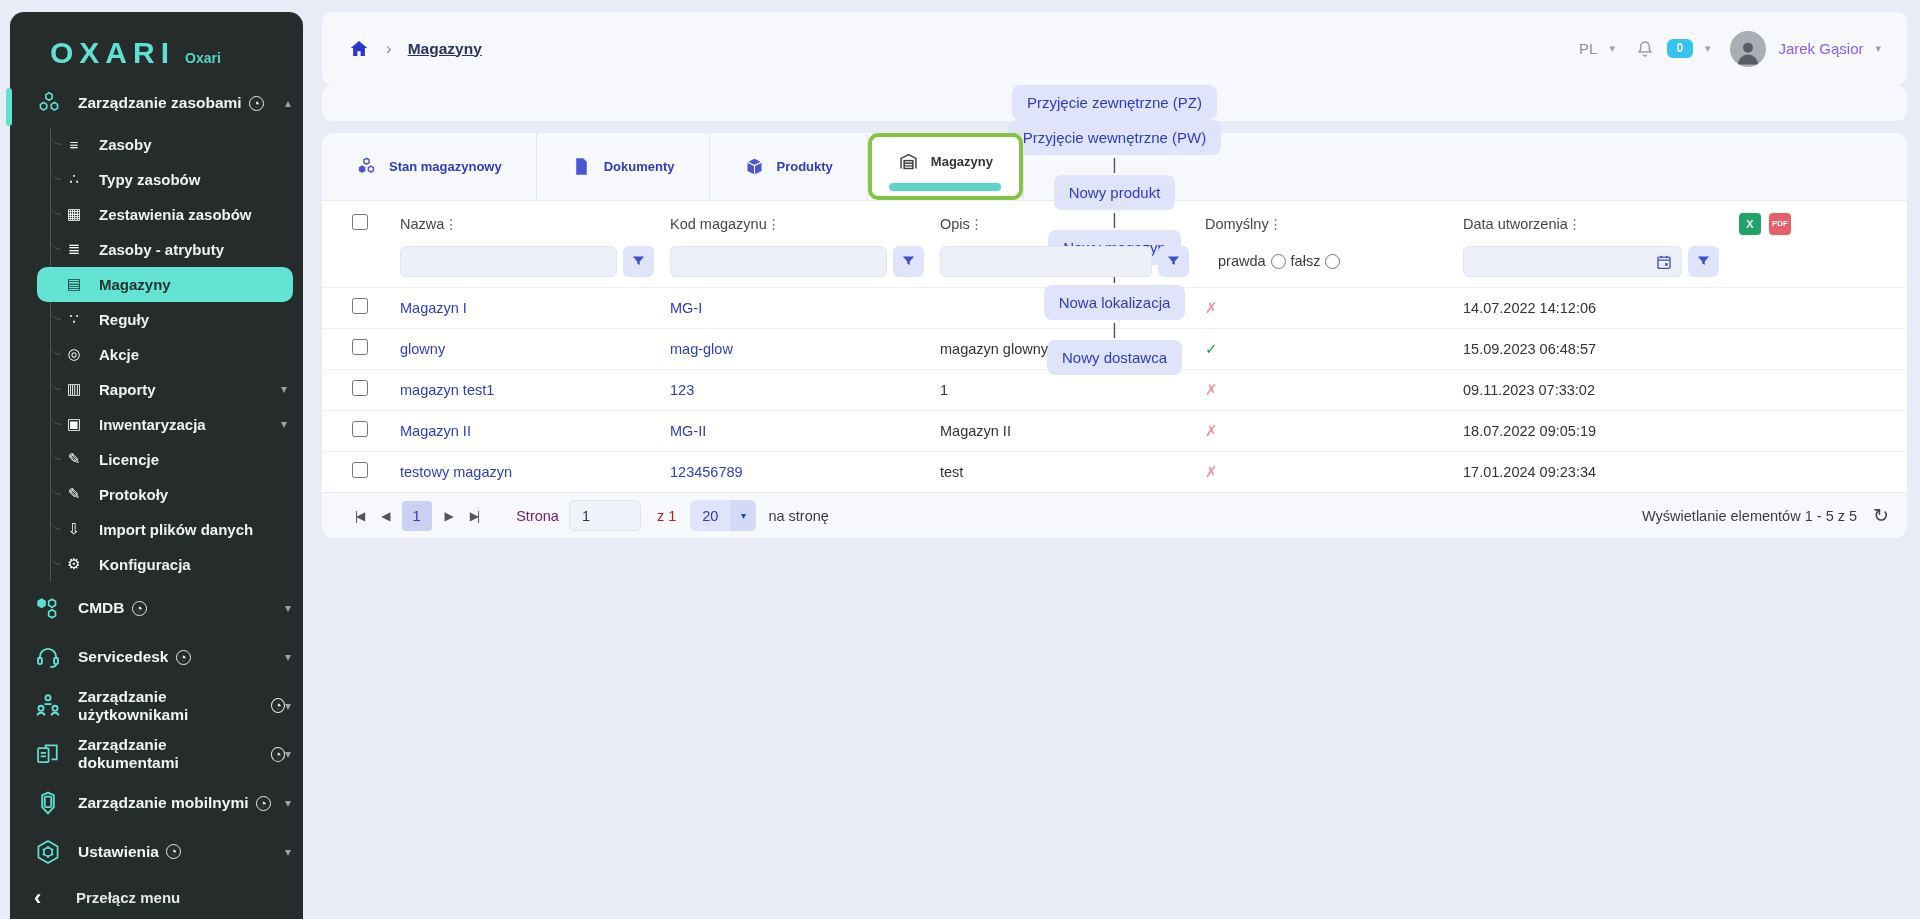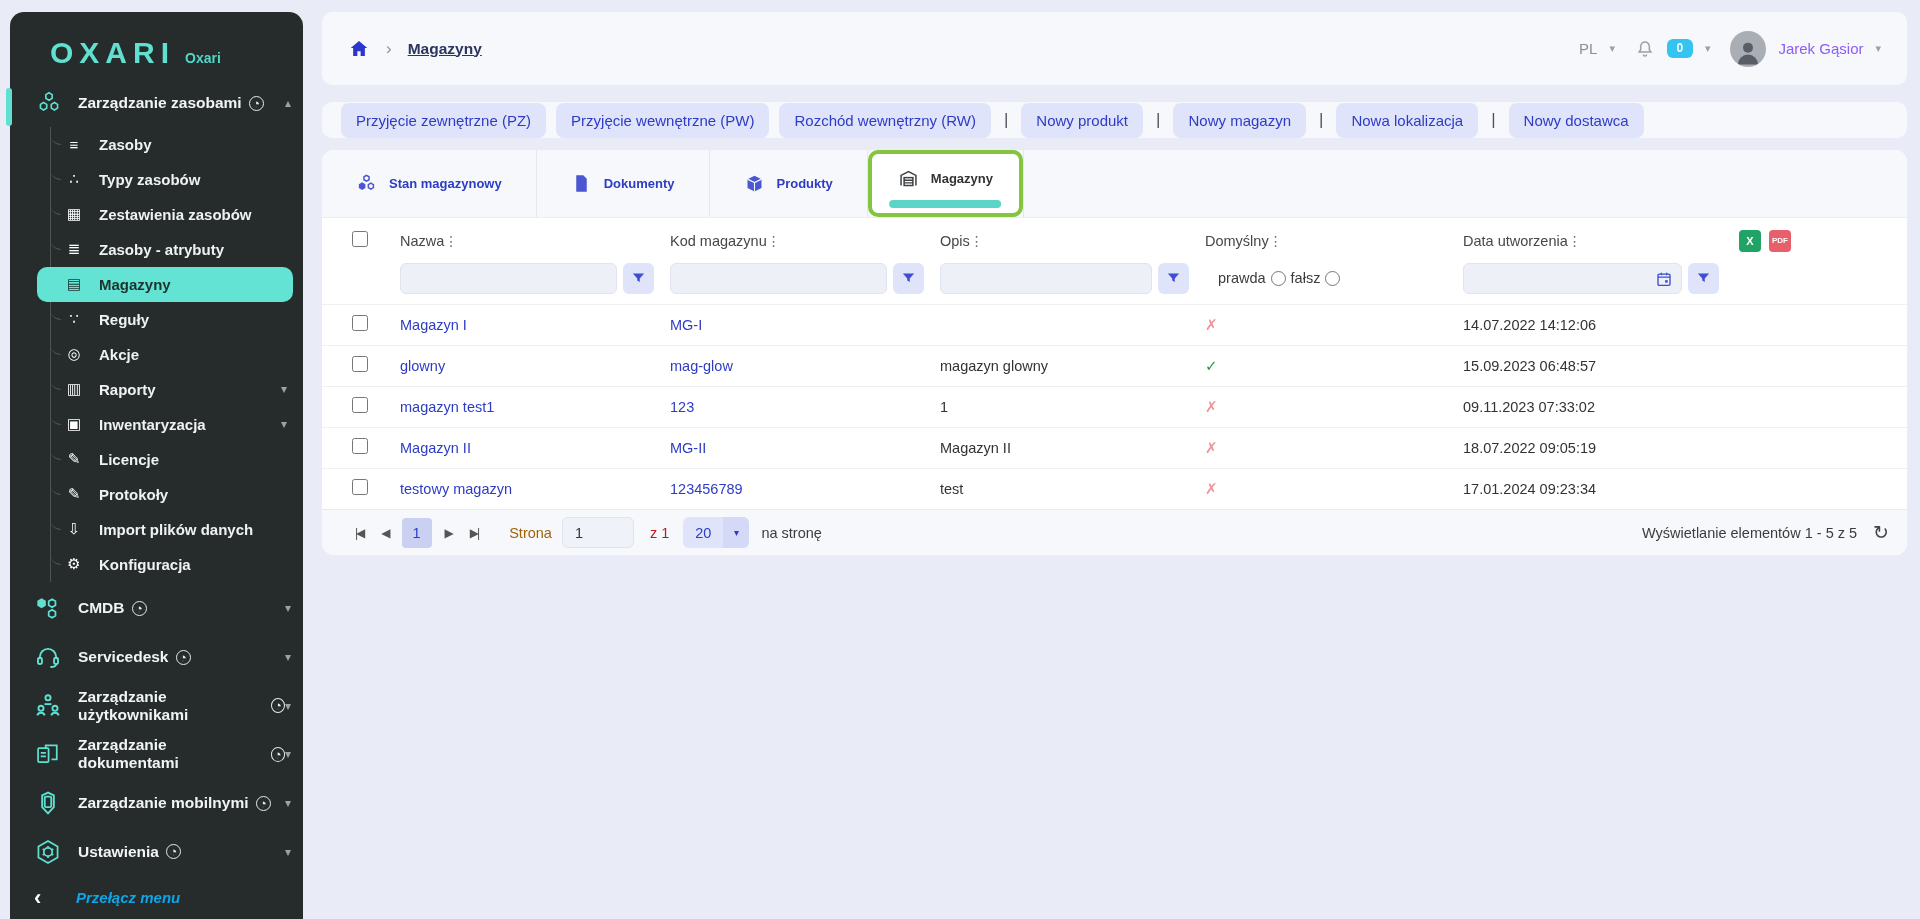--- a/index.html
+++ b/index.html
@@ -33,41 +33,41 @@
   .sub-item.active::before { display:none; }
   .sub-item.active .sub-ic { color:#1d332e; }
   .sub-item.active .sub-label { color:#1d332e; }
 
   .section-row { display:flex; align-items:center; height:50px; padding:0 12px 0 24px; cursor:pointer; }
   .section-row .svg-ic { color:#5fe0d0; width:28px; height:28px; margin-right:16px; flex:none; }
   .section-label { color:#f2f4f4; font-size:15.5px; font-weight:700; }
 
   .toggle-row { margin-top:auto; display:flex; align-items:center; height:44px; padding-left:24px; cursor:pointer; }
   .toggle-ic { color:#ffffff; font-size:22px; font-weight:700; width:42px; }
-  .toggle-label { color:#0ea5e9; font-size:15px; font-weight:700;font-style:italic; }
+  .toggle-label { color:#e5e5e5; font-size:15px; font-weight:700; }
 
   
   .main { position:absolute; left:322px; top:0; width:1585px; }
   .card { background:#f7f8fb; border-radius:10px; }
   .header-card { margin-top:12px; height:73px; display:flex; align-items:center; padding:0 26px; }
   .crumb-home { width:22px; height:22px; color:#2a36cf; cursor:pointer; }
   .crumb-sep { color:#8a8f99; font-size:17px; margin:0 16px; }
   .crumb-link { color:#2b3560; font-size:15.5px; font-weight:700; text-decoration:underline; cursor:pointer; }
   .header-right { margin-left:auto; display:flex; align-items:center; gap:12px; }
   .lang { color:#8b9197; font-size:15px; }
   .hdr-chev { color:#9aa0a8; font-size:11px; }
   .bell { width:20px; height:20px; color:#9aa0a8; margin-left:8px; cursor:pointer; }
   .badge { background:#35c3f0; color:#fff; font-size:12px; font-weight:700; border-radius:6px;
            min-width:26px; height:19px; line-height:19px; text-align:center; padding:0 4px; }
   .avatar { width:36px; height:36px; border-radius:50%; background:#a9adb4; overflow:hidden; margin-left:8px;
             display:flex; align-items:flex-end; justify-content:center; cursor:pointer; }
   .avatar svg { width:30px; height:30px; color:#595e66; }
   .user-name { color:#8b5cf6; font-size:15px; }
 
-  .actions-card { margin-top:17px; height:36px; display:flex; align-items:center; padding:0 14px; }
+  .actions-card { margin-top:0; height:36px; display:flex; align-items:center; padding:0 14px;flex-direction:column; }
   .act-btn { background:#e0e4fb; color:#2d3cc4; border:none; font-family:inherit; font-size:15px;
              padding:9px 15px; border-radius:8px; margin:0 5px; cursor:pointer; white-space:nowrap; }
   .pipe { color:#4b525c; font-size:17px; margin:0 8px; }
 
   .main-card { margin-top:12px; background:#ffffff; border-radius:12px; overflow:hidden; }
   .tabs { height:68px; background:#f7f8fb; display:flex; align-items:stretch; border-bottom:1px solid #ededf3; }
   .tab { display:flex; align-items:center; gap:12px; padding:0 34px; color:#2d3cc4; font-size:13px;
          font-weight:700; cursor:pointer; position:relative; }
   .tab .svg-ic { width:21px; height:21px; color:#4a56d2; }
   .tab-sep { width:1px; background:#e4e6f0; margin:0; }
@@ -101,21 +101,21 @@
   .cell-link { color:#2d3cc4; font-size:14.5px; cursor:pointer; }
   .cell-text { color:#333; font-size:14.5px; }
   .mark { font-size:15px; font-weight:700; }
   .mark.no { color:#f0929b; }
   .mark.yes { color:#1f9e3e; }
 
   .pager { height:46px; background:#f7f8fb; border-top:1px solid #e8e9f0; display:flex; align-items:center; padding:0 18px 0 24px; }
   .pg-btn { background:none; border:none; color:#555; font-size:12px; font-family:inherit; cursor:pointer; padding:4px 9px; letter-spacing:-2px; }
   .pg-cur { background:#c9d0f2; color:#2d3cc4; font-size:14.5px; border-radius:4px; width:30px; height:30px;
             border:none; cursor:pointer; margin:0 4px; letter-spacing:0; }
-  .pg-label { color:#a16207; font-size:14.5px; margin:0 10px 0 22px; }
+  .pg-label { color:#701a75; font-size:14.5px; margin:0 10px 0 29px; }
   .pg-input { width:72px; height:31px; background:#f0f2f9; border:1px solid #dfe2ef; border-radius:6px;
               font-family:inherit; font-size:14.5px; color:#333; padding-left:12px; }
   .pg-of { color:#b91c1c; font-size:14.5px; margin:0 14px 0 16px; }
   .pg-select { display:flex; align-items:center; background:#e0e4fb; border-radius:6px; height:31px; cursor:pointer; overflow:hidden; }
   .pg-size { color:#2d3cc4; font-size:14.5px; padding:0 12px; }
   .pg-dd { width:26px; height:100%; background:#d3d9f7; color:#2d3cc4; font-size:10px; display:flex; align-items:center; justify-content:center; }
   .pg-per { color:#3c3c3c; font-size:14.5px; margin-left:12px; }
   .pg-info { margin-left:auto; color:#3c3c3c; font-size:14.5px; }
   .pg-refresh { background:none; border:none; color:#444; font-size:19px; margin-left:16px; cursor:pointer; }
 
@@ -321,21 +321,20 @@
           </svg>
       </span>
       <span class="user-name">Jarek Gąsior</span>
       <span class="hdr-chev">▾</span>
     </div>
   </div>
 
   <div class="card actions-card">
     <button class="act-btn">Przyjęcie zewnętrzne (PZ)</button>
     <button class="act-btn">Przyjęcie wewnętrzne (PW)</button>
-    <button class="act-btn">Rozchód wewnętrzny (RW)</button>
     <span class="pipe">|</span>
     <button class="act-btn">Nowy produkt</button>
     <span class="pipe">|</span>
     <button class="act-btn">Nowy magazyn</button>
     <span class="pipe">|</span>
     <button class="act-btn">Nowa lokalizacja</button>
     <span class="pipe">|</span>
     <button class="act-btn">Nowy dostawca</button>
   </div>
 

